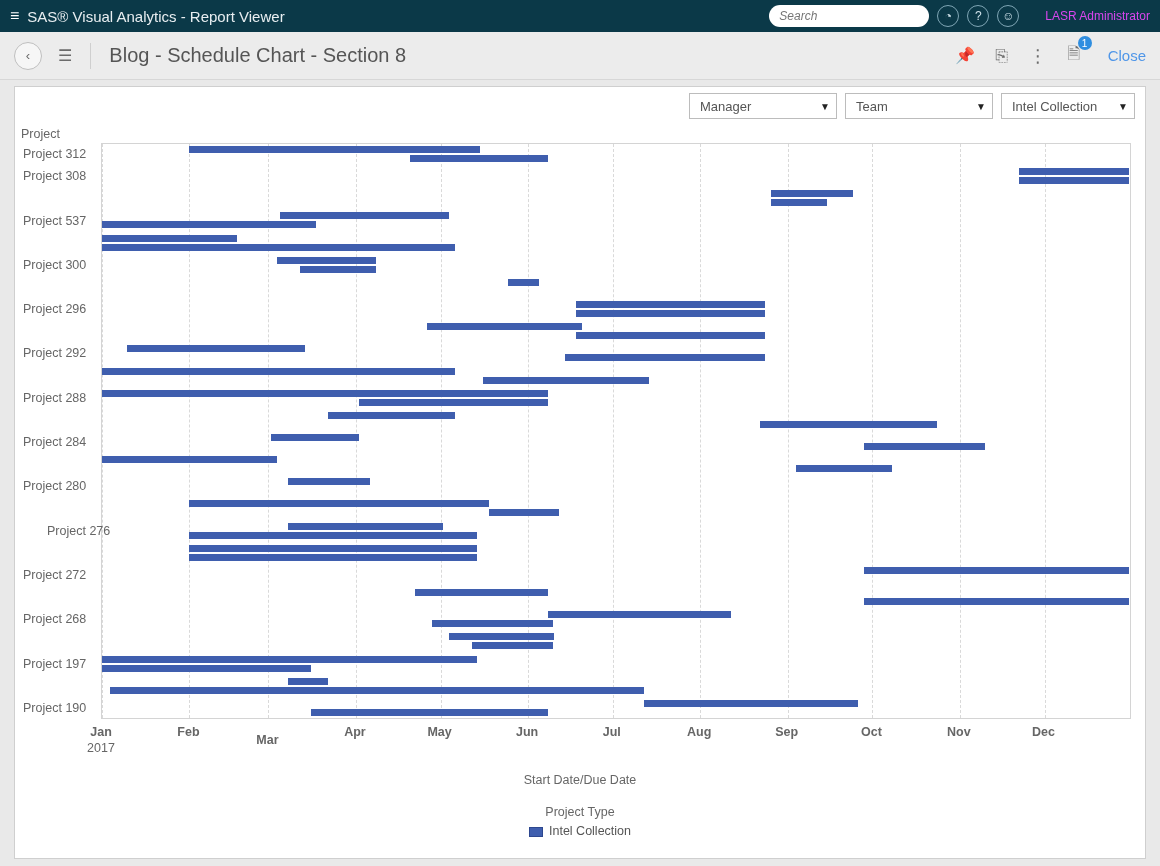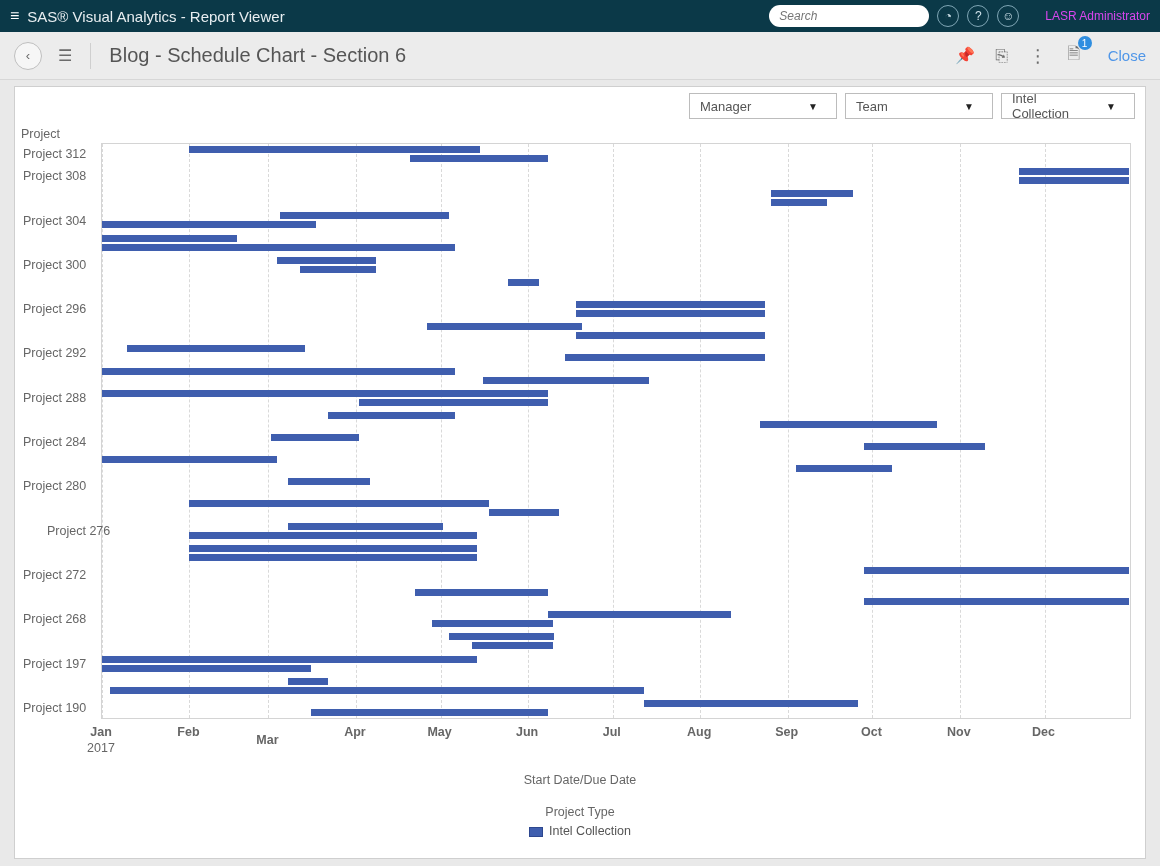--- a/index.html
+++ b/index.html
@@ -20,21 +20,21 @@
   .list-ico { font-size:16px; color:#6b6b6b; cursor:pointer; margin-left:4px; }
   .vsep { width:1px; height:26px; background:#cfcfcf; margin:0 6px;}
   .report-title { font-size:20px; font-weight:400; color:#555; }
   .tool-ico { width:24px; text-align:center; font-size:16px; color:#6b6b6b; cursor:pointer; position:relative; }
   .kebab { font-size:18px; letter-spacing:0; }
   .badge { position:absolute; top:-6px; right:-6px; background:#2f8ee0; color:#fff; border-radius:50%; width:14px; height:14px; font-size:10px; display:flex; align-items:center; justify-content:center; }
   .close-link { color:#4f96e8; cursor:pointer; font-size:15px; margin-left:10px; }
   
   .content { margin:6px 14px 14px 14px; background:#fff; border:1px solid #cfcfcf; height:773px; position:relative; }
   .filters { position:absolute; top:6px; right:10px; display:flex; gap:8px; }
-  .dd { border:1px solid #bcbcbc; height:26px; background:#fff; display:flex; align-items:center; padding:0 18px 0 10px; font-size:13px; color:#555; cursor:pointer; }
+  .dd { border:1px solid #bcbcbc; height:26px; background:#fff; display:flex; align-items:center; padding:0 6px 0 10px; font-size:13px; color:#555; cursor:pointer; }
   .dd .caret { margin-left:auto; font-size:10px; color:#222; padding-left:10px;}
   .dd:nth-child(1){width:148px;} .dd:nth-child(2){width:148px;} .dd:nth-child(3){width:134px;}
 
   .chart-wrap { position:absolute; left:6px; right:6px; top:40px; bottom:10px; }
   .ytitle { position:absolute; left:0; top:0; font-size:12.5px; color:#666; }
   .plot { position:absolute; left:80px; top:16px; width:1030px; height:576px; border:1px solid #d4d4d4; }
   
   .vgrid { position:absolute; top:0; bottom:0; width:0; border-left:1px dashed #d9d9d9; }
   .row-label { position:absolute; left:0; width:78px; text-align:left; font-size:12.5px; color:#666; transform:translateY(-50%); padding-left:2px;}
   .xlabel { position:absolute; top:598px; font-size:12.5px; color:#666; transform:translateX(-50%);font-weight:bold; }
@@ -60,21 +60,21 @@
   <span class="topicon">◔</span>
   <span class="topicon">?</span>
   <span class="topicon">☺</span>
   <span class="user-label">LASR Administrator</span>
 </div>
 
 <div class="secbar">
   <span class="circle-btn">‹</span>
   <span class="list-ico">☰</span>
   <span class="vsep"></span>
-  <span class="report-title">Blog - Schedule Chart - Section 6</span>
+  <span class="report-title">Blog - Schedule Chart - Section 8</span>
   <span class="spacer"></span>
   <span class="tool-ico">📌</span>
   <span class="tool-ico">⎘</span>
   <span class="tool-ico kebab">⋮</span>
   <span class="tool-ico">🗎
     <span class="badge">1</span>
   </span>
   <span class="close-link">Close</span>
 </div>
 
@@ -173,21 +173,21 @@
         <div class="xlabel" style="left: 678.247px;">Aug</div>
         <div class="xlabel" style="left: 765.726px;">Sep</div>
         <div class="xlabel" style="left: 850.384px;">Oct</div>
         <div class="xlabel" style="left: 937.863px;">Nov</div>
         <div class="xlabel" style="left: 1022.52px;">Dec</div>
         <div class="xyear" style="left: 80px;">2017</div>
       </div>
     <div id="ylabels">
         <div class="row-label" style="top: 27.0769px;">Project 312</div>
         <div class="row-label" style="top: 49.2308px;">Project 308</div>
-        <div class="row-label" style="top: 93.5385px;">Project 304</div>
+        <div class="row-label" style="top: 93.5385px;">Project 537</div>
         <div class="row-label" style="top: 137.846px;">Project 300</div>
         <div class="row-label" style="top: 182.154px;">Project 296</div>
         <div class="row-label" style="top: 226.462px;">Project 292</div>
         <div class="row-label" style="top: 270.769px;">Project 288</div>
         <div class="row-label" style="top: 315.077px;">Project 284</div>
         <div class="row-label" style="top: 359.385px;">Project 280</div>
         <div class="row-label" style="top: 403.692px; margin-left: 24px;">Project 276</div>
         <div class="row-label" style="top: 448px;">Project 272</div>
         <div class="row-label" style="top: 492.308px;">Project 268</div>
         <div class="row-label" style="top: 536.615px;">Project 197</div>

